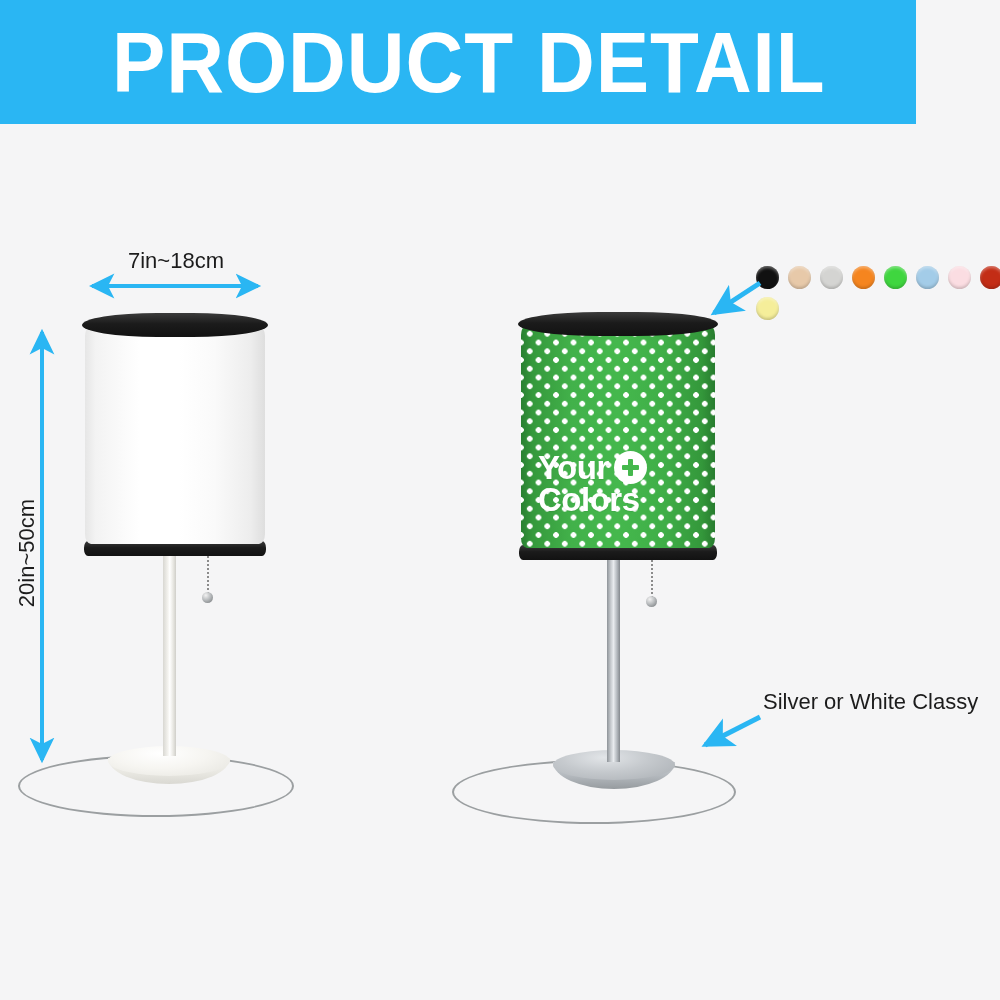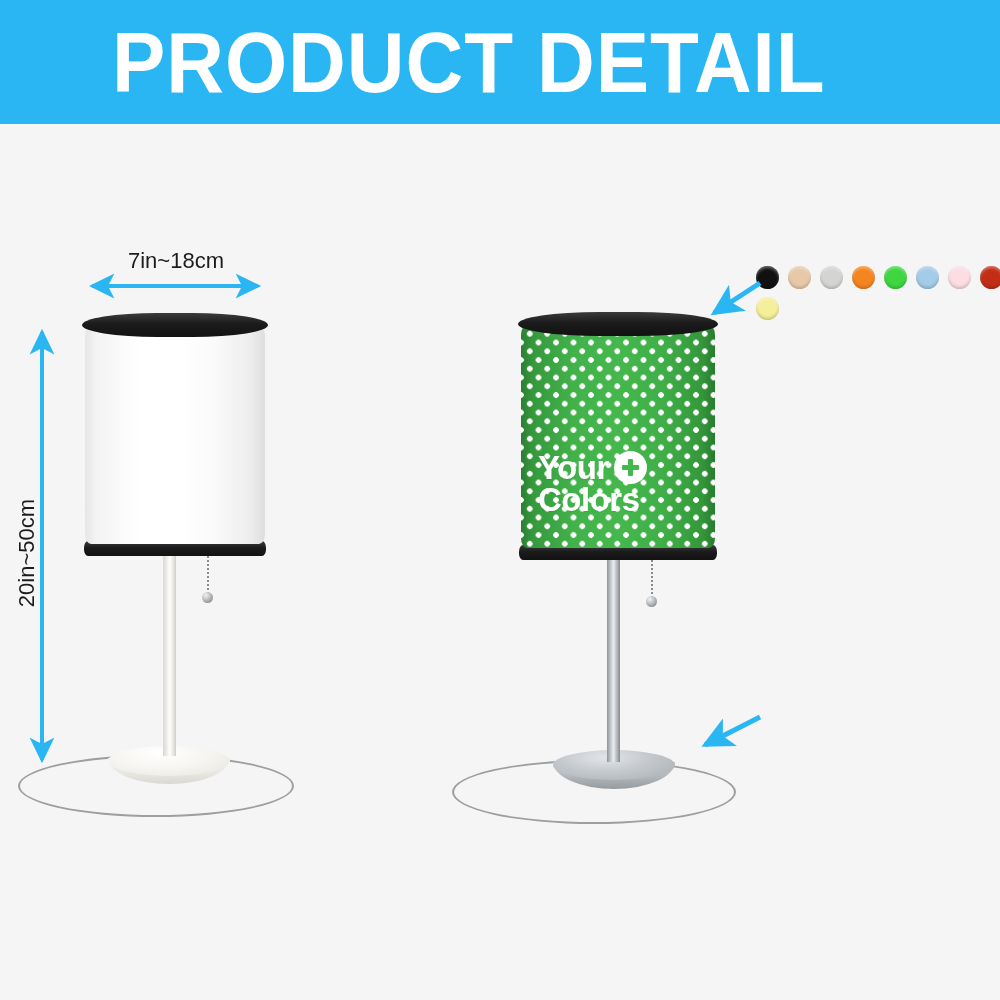--- a/index.html
+++ b/index.html
@@ -16,21 +16,21 @@
     height: 1000px;
     background: #f5f5f6;
     overflow: hidden;
   }
 
   
   .banner {
     position: absolute;
     left: 0;
     top: 0;
-    width: 1000px;
+    width: 916px;
     height: 124px;
     background: #2ab6f3;
     display: flex;
     align-items: center;
   }
   .banner-title {
     margin-left: 112px;
     color: #ffffff;
     font-family: "Liberation Sans", sans-serif;
     font-weight: bold;
@@ -259,20 +259,21 @@
       <div class="swatch" style="background: rgb(63, 214, 63);"></div>
       <div class="swatch" style="background: rgb(163, 204, 232);"></div>
       <div class="swatch" style="background: rgb(251, 221, 226);"></div>
       <div class="swatch" style="background: rgb(195, 45, 22);"></div>
     </div>
     <div class="swatch-row">
       <div class="swatch" style="background: rgb(245, 238, 154);"></div>
     </div>
   </div>
 
+  <div class="label classy-label">Silver or White Classy</div>
 
   <div class="lamp">
 
     <div class="cord" style="left:18px; top:755px; width:272px; height:58px;"></div>
 
     <div class="base-side base-white-side" style="left:108px; top:758px; width:122px; height:26px; border-radius:0 0 50% 50% / 0 0 100% 100%;"></div>
     <div class="base-top base-white-top" style="left:108px; top:746px; width:122px; height:30px;"></div>
 
     <div class="pole pole-white" style="left:163px; top:556px; width:13px; height:200px;"></div>
 

